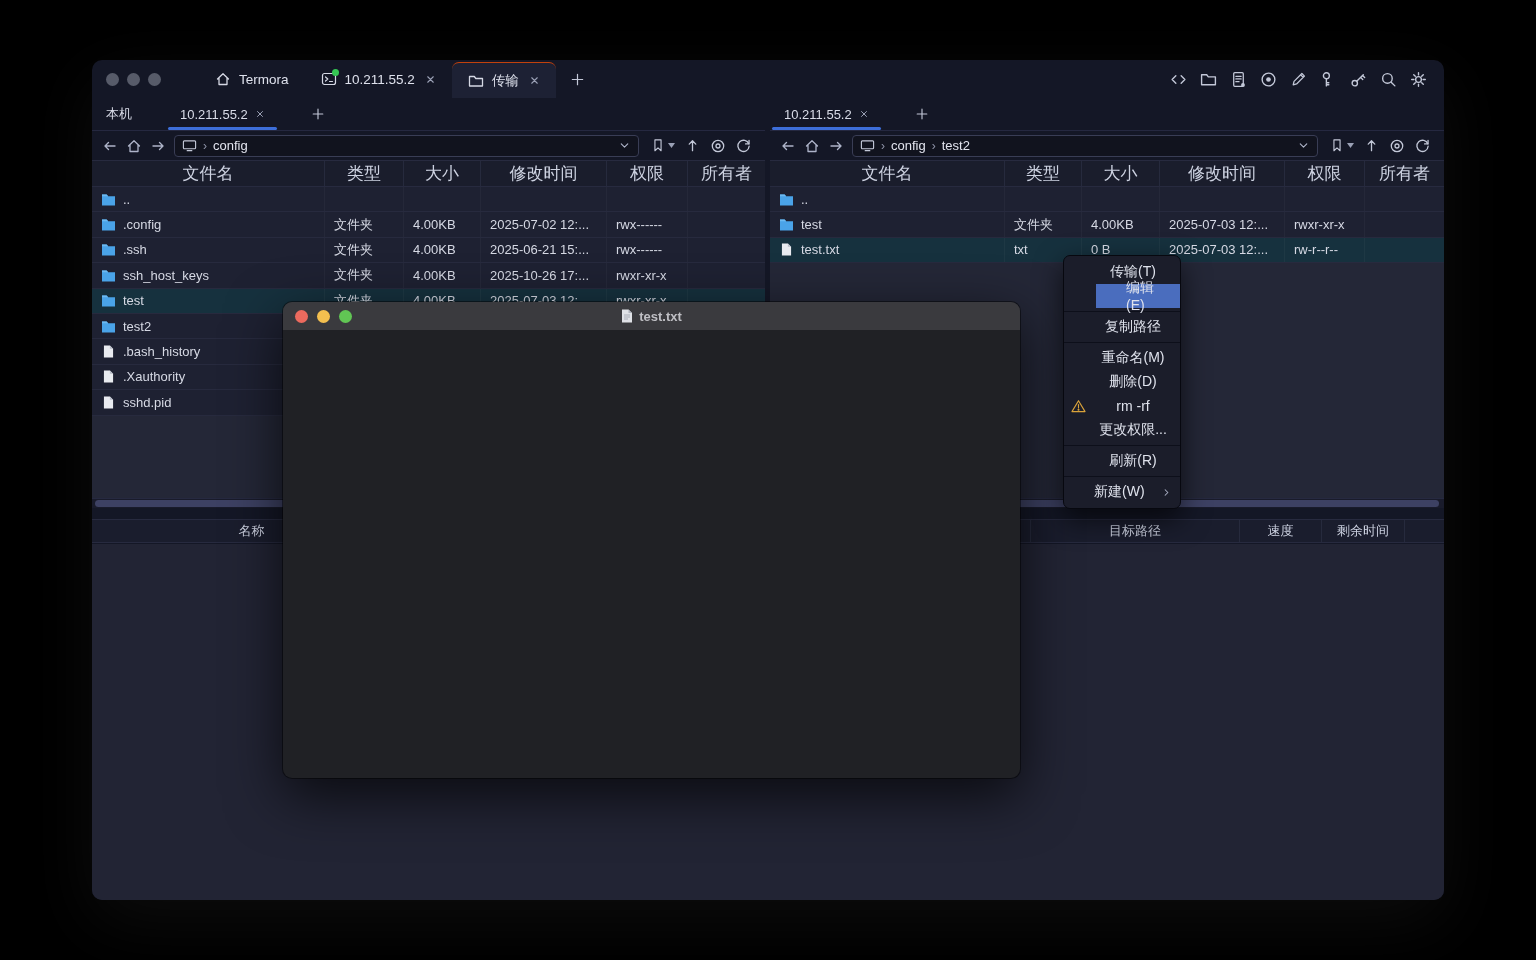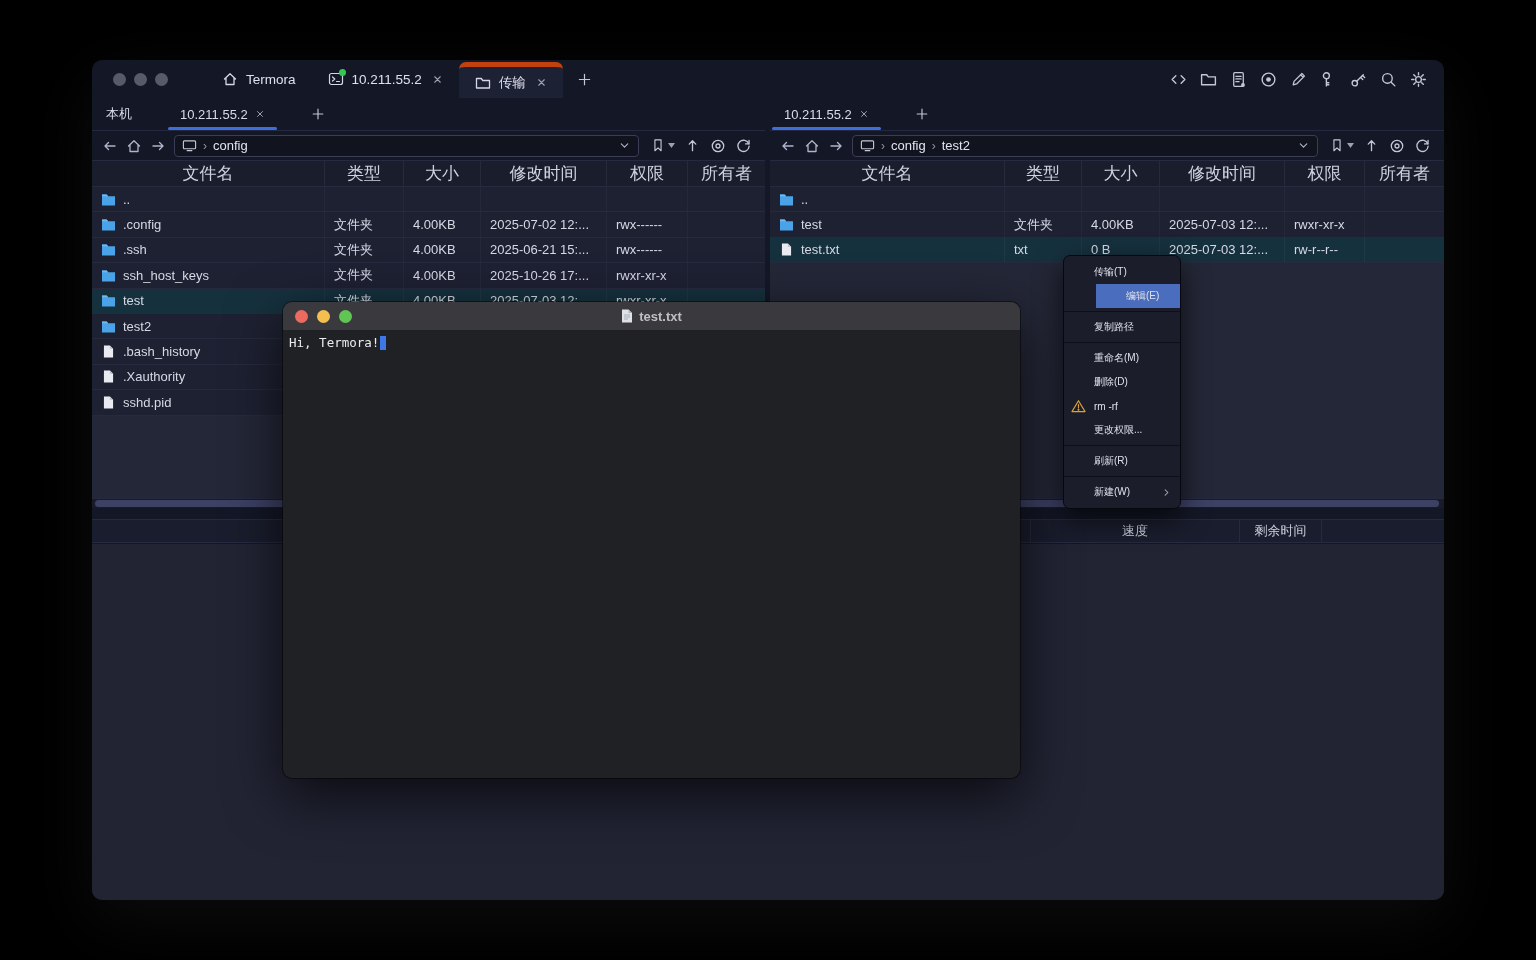--- a/index.html
+++ b/index.html
@@ -4,27 +4,27 @@
 <style>
   * { margin:0; padding:0; box-sizing:border-box; }
   html,body { width:1536px; height:960px; background:#000; overflow:hidden;
     font-family:"Liberation Sans","DejaVu Sans",sans-serif; color:#dfe2ec; }
 
   .window { position:absolute; left:92px; top:60px; width:1352px; height:840px;
     background:#141726; border-radius:10px; overflow:hidden;
     box-shadow:0 20px 70px rgba(70,70,70,.18), 0 4px 30px rgba(0,0,0,.8); }
 
   
-  .titlebar { position:absolute; top:0; left:7px; right:0; height:38px; display:flex; align-items:stretch; }
+  .titlebar { position:absolute; top:0; left:0; right:0; height:38px; display:flex; align-items:stretch; }
   .traffic { display:flex; align-items:center; gap:8px; padding:0 14px 0 14px; }
   .tdot { width:13px; height:13px; border-radius:50%; background:#575b69; }
   .main-tabs { display:flex; align-items:stretch; margin-left:24px; }
   .mtab { display:flex; align-items:center; gap:8px; padding:0 16px; font-size:13.5px; color:#dee1ec; position:relative; }
   .mtab .x { display:flex; color:#9aa0b5; margin-left:2px; }
-  .mtab.active { background:#1d2134; border-radius:7px 7px 0 0; margin-top:2px; border-top:5px solid #c2410c; }
+  .mtab.active { background:#1d2134; border-radius:7px 7px 0 0; margin-top:2px; border-top:1px solid #c2410c; }
   .newtab { display:flex; align-items:center; padding:0 14px; color:#c3c8d8; }
   .tb-actions { margin-left:auto; display:flex; align-items:center; gap:13px; padding-right:17px; }
   .tb-actions .ic { display:flex; }
 
   
   .pane { position:absolute; top:38px; height:410px; display:flex; flex-direction:column; }
   .pane.left { left:0; width:673px; }
   .pane.right { left:678px; width:674px; }
   .pane-tabs { height:33px; display:flex; align-items:stretch; border-bottom:1px solid #252840; font-size:13px;gap:20px; }
   .ptab { display:flex; align-items:center; gap:7px; padding:0 14px; color:#d9dce8; position:relative; }
@@ -73,21 +73,21 @@
   .ed-traffic { display:flex; gap:9px; padding-left:12px; }
   .edot { width:13px; height:13px; border-radius:50%; }
   .ed-title { position:absolute; left:0; right:0; display:flex; justify-content:center; align-items:center; gap:6px;
     font-size:13px; font-weight:bold; color:#bfbfc4; pointer-events:none; }
   .ed-content { padding:5px 6px; font-family:"DejaVu Sans Mono","Liberation Mono",monospace; font-size:12.5px; color:#ececec; }
   .cursor { display:inline-block; width:6px; height:14px; background:#3e77e8; vertical-align:text-bottom; margin-left:1px; }
 
   
   .cmenu { position:absolute; left:971px; top:195px; width:118px; background:#1b1d2a;
     border:1px solid #07080f; border-radius:7px; box-shadow:0 10px 28px rgba(0,0,0,.65); z-index:60; padding:4px 0; }
-  .mi { height:24px; display:flex; align-items:center; padding:0 8px 0 30px; font-size:10px; color:#dfe2ec; position:relative; }
+  .mi { height:24px; display:flex; align-items:center; padding:0 8px 0 30px; font-size:14px; color:#dfe2ec; position:relative;justify-content:center; }
   .mi.highlight { background:#4a6dbe;margin-left:32px; }
   .mi .mic { position:absolute; left:7px; display:flex; }
   .mi .sub { margin-left:auto; display:flex; color:#aeb4c9; }
   .msep { height:1px; background:#0d0f1a; margin:3px 0; }
 
   svg { display:block; }
 </style>
 </head>
 <body>
 
@@ -580,20 +580,21 @@
           <div>rw-r--r--</div>
           <div></div>
       </div>
     </div>
     <div class="hscroll">
         <div class="hthumb"></div>
       </div>
   </div>
 
   <div class="transfer-head grid-t">
+    <div>名称</div>
     <div></div>
     <div>目标路径</div>
     <div>速度</div>
     <div>剩余时间</div>
     <div></div>
   </div>
   <div class="transfer-body"></div>
 
   <div class="editor">
     <div class="ed-titlebar">
@@ -606,23 +607,20 @@
         <span>
             <svg width="12" height="14" viewBox="0 0 12 14">
               <path d="M1 0.5 h6.5 L11 4 v9.5 H1 z" fill="#dfe1e6"></path>
               <path d="M7.5 0.5 L11 4 H7.5 z" fill="#aeb2bc"></path>
               <path d="M3 6 h6 M3 8 h6 M3 10 h4" stroke="#9ba0ab" stroke-width="0.8"></path>
             </svg>
           </span>
         <span>test.txt</span>
       </div>
     </div>
-    <div class="ed-content">
-      <span>Hi, Termora!</span><span class="cursor"></span>
-    </div>
   </div>
 
   <div class="cmenu">
     <div class="mi">
         <span>传输(T)</span>
       </div>
     <div class="mi highlight">
         <span>编辑(E)</span>
       </div>
     <div class="msep"></div>

